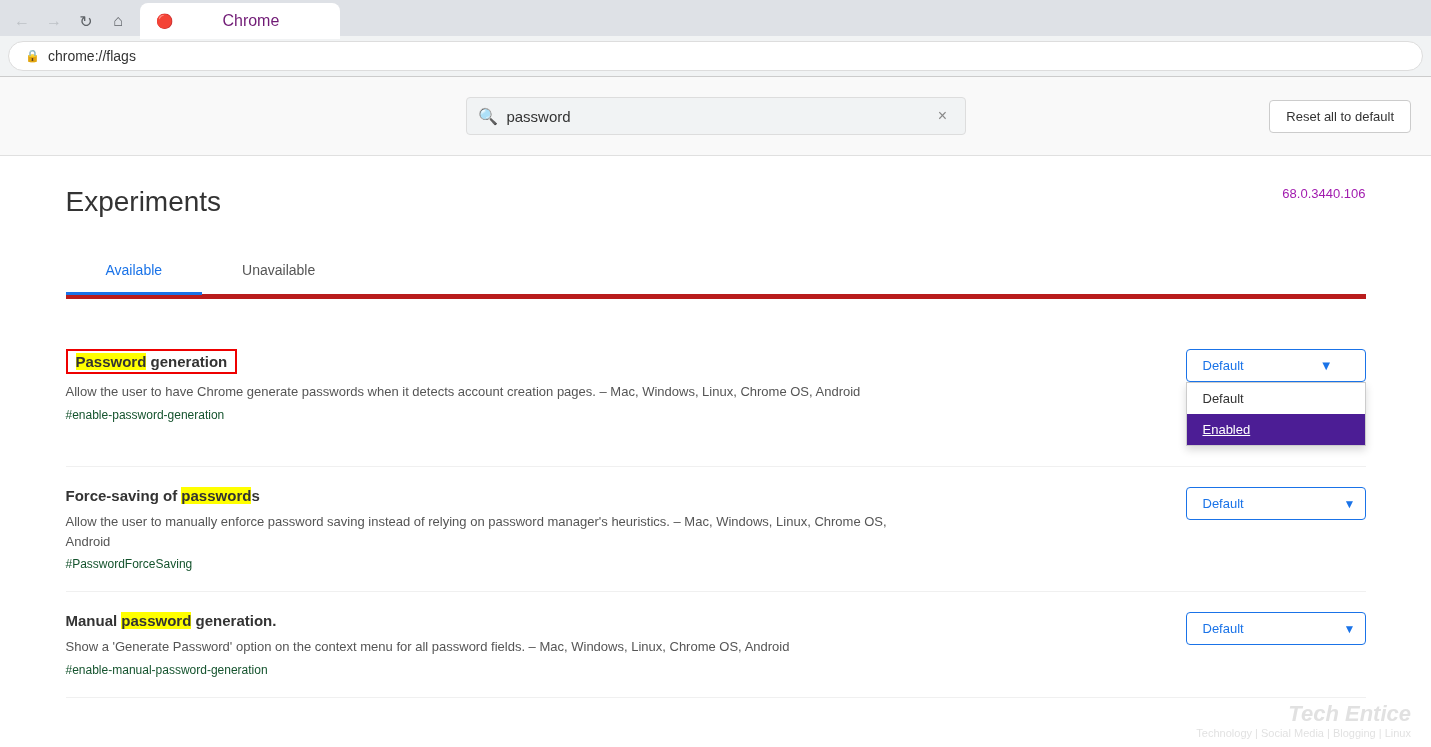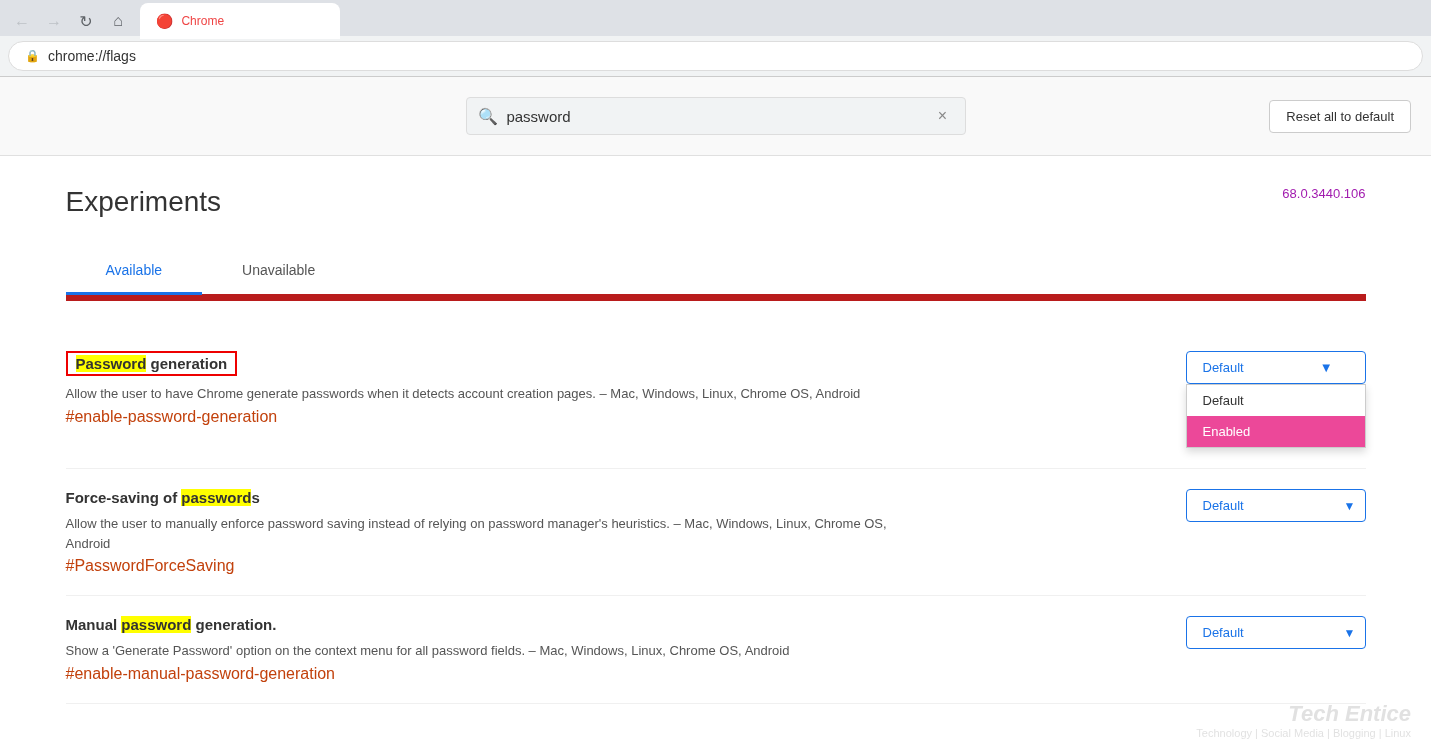--- a/index.html
+++ b/index.html
@@ -40,21 +40,21 @@
     .tab {
       background: #fff;
       border-radius: 8px 8px 0 0;
       padding: 6px 16px;
       display: flex;
       align-items: center;
       gap: 8px;
       min-width: 200px;
       height: 36px;
     }
-    .tab-title { font-size: 12px; color: #ef4444; }
+    .tab-title { font-size: 16px; color: #701a75; margin-left: 41px; }
     .address-bar-row {
       background: #f1f3f4;
       display: flex;
       align-items: center;
       padding: 4px 8px;
       gap: 8px;
       height: 40px;
     }
     .address-bar {
       flex: 1;
@@ -148,21 +148,21 @@
       color: #333;
     }
     .version-text {
       font-size: 13px;
       color: #a21caf;
     }
 
     
     .tabs-container {
       display: flex;
-      border-bottom: 7px solid #b91c1c;
+      border-bottom: 5px solid #b91c1c;
       margin-bottom: 30px;
     }
     .tab-item {
       padding: 14px 40px;
       font-size: 14px;
       color: #555;
       cursor: pointer;
       border-bottom: 3px solid transparent;
       margin-bottom: -1px;
     }
@@ -196,22 +196,22 @@
       margin-bottom: 8px;
     }
     .flag-description {
       font-size: 13px;
       color: #555;
       line-height: 1.5;
       max-width: 850px;
       margin-bottom: 4px;
     }
     .flag-link {
-      font-size: 16px;
-      color: #c2410c;
+      font-size: 12px;
+      color: #14532d;
       text-decoration: none;
     }
     .dropdown-select {
       border: 1px solid #1a73e8;
       border-radius: 4px;
       padding: 8px 32px 8px 16px;
       font-size: 13px;
       color: #1a73e8;
       background: #fff;
       cursor: pointer;
@@ -259,22 +259,23 @@
       min-width: 180px;
       margin-top: 0;
     }
     .dropdown-option {
       padding: 8px 16px;
       font-size: 13px;
       cursor: pointer;
       color: #333;
     }
     .dropdown-option.selected {
-      background: #ec4899;
+      background: #4c1d95;
       color: #fff;
+      text-decoration: underline;
     }
 
     
     .watermark {
       position: fixed;
       bottom: 8px;
       right: 20px;
       opacity: 0.25;
       pointer-events: none;
       text-align: right;

